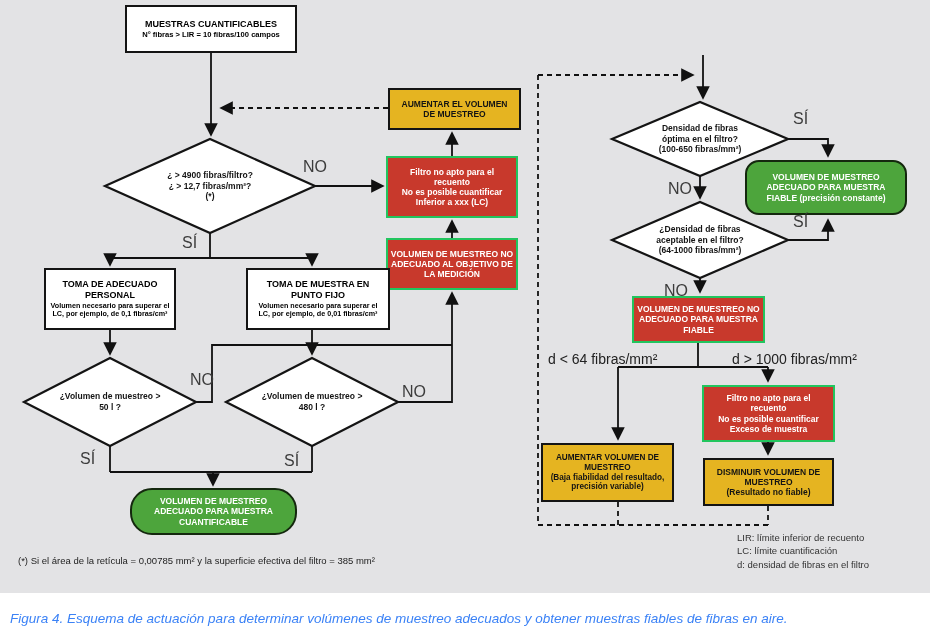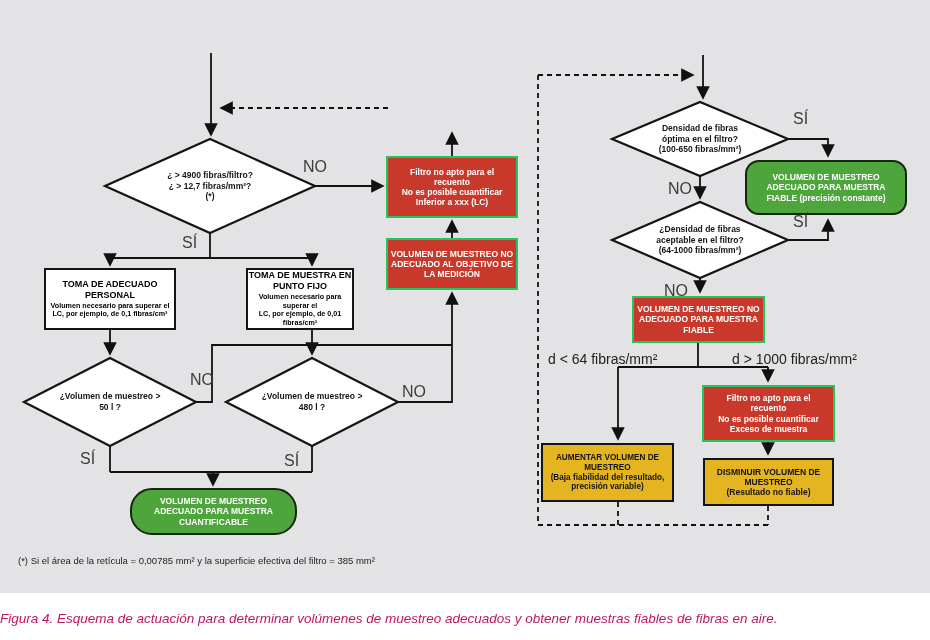--- a/index.html
+++ b/index.html
@@ -14,21 +14,21 @@
   .red-box{background:var(--c-red,#c8392c);border:2px solid #22c55e;color:#ffffff;font-weight:bold;font-size:8.5px;}
   .green-box{background:var(--c-green,#4da53c);border:2.5px solid #14280e;color:#ffffff;font-weight:bold;font-size:8.5px;}
   .t-title{font-weight:bold;font-size:9px;line-height:1.2;white-space:pre-line;}
   .t-sub{font-weight:bold;font-size:7.2px;line-height:1.2;white-space:pre-line;margin-top:1px;}
   .diamond-text{position:absolute;display:flex;align-items:center;justify-content:center;text-align:center;
         font-weight:bold;font-size:8.5px;line-height:1.25;white-space:pre-line;color:#141414;}
   .branch-label{position:absolute;font-size:16px;color:#3c3c3c;white-space:pre;}
   .d-label{position:absolute;font-size:14px;color:#222;white-space:pre;}
   #footnote{position:absolute;left:18px;top:555px;font-size:9.5px;color:#222;}
   #legend{position:absolute;left:737px;top:531px;font-size:9.5px;color:#333;line-height:1.4;white-space:pre-line;text-align:left;}
-  #caption{position:absolute;left:0;top:611px;width:915px;font-size:13.5px;font-style:italic;color:#be185d;}
+  #caption{position:absolute;left:10px;top:611px;width:915px;font-size:13.5px;font-style:italic;color:#3b82f6;}
 </style>
 </head>
 <body>
 
 <div id="stage">
   <div id="gray-area"></div>
 
   <svg id="lines" width="930" height="593" viewBox="0 0 930 593">
     <defs>
       <marker id="ah" viewBox="0 0 10 10" refX="8" refY="5" markerWidth="7.5" markerHeight="7.5" orient="auto-start-reverse">
@@ -67,21 +67,27 @@
     </g>
     <g fill="#ffffff" stroke="#141414" stroke-width="2.2">
       <polygon points="105,186 210,139 315,186 210,233"></polygon>
       <polygon points="24,402 110,358 196,402 110,446"></polygon>
       <polygon points="226,402 312,358 398,402 312,446"></polygon>
       <polygon points="612,139 700,102 788,139 700,176"></polygon>
       <polygon points="612,240 700,202 788,240 700,278"></polygon>
     </g>
   </svg>
 
+  <div class="node white-box" style="left:125px;top:5px;width:172px;height:48px;">
+    <div class="t-title">MUESTRAS CUANTIFICABLES</div>
+    <div class="t-sub" style="font-size:7.6px;">N° fibras &gt; LIR = 10 fibras/100 campos</div>
+  </div>
 
+  <div class="node yellow-box" style="left:388px;top:88px;width:133px;height:42px;">AUMENTAR EL VOLUMEN
+DE MUESTREO</div>
 
   <div class="diamond-text" style="left:118px;top:150px;width:184px;height:72px;">¿ &gt; 4900 fibras/filtro?
 ¿ &gt; 12,7 fibras/mm²?
 (*)</div>
 
   <div class="node red-box" style="left:386px;top:156px;width:132px;height:62px;">Filtro no apto para el
 recuento
 No es posible cuantificar
 Inferior a xxx (LC)</div>
 
@@ -89,21 +95,21 @@
 ADECUADO AL OBJETIVO DE
 LA MEDICIÓN</div>
 
   <div class="node white-box" style="left:44px;top:268px;width:132px;height:62px;">
     <div class="t-title">TOMA DE ADECUADO
 PERSONAL</div>
     <div class="t-sub">Volumen necesario para superar el
 LC, por ejemplo, de 0,1 fibras/cm³</div>
   </div>
 
-  <div class="node white-box" style="left:246px;top:268px;width:108px;height:62px;">
+  <div class="node white-box" style="left:246px;top:268px;width:144px;height:62px;">
     <div class="t-title">TOMA DE MUESTRA EN
 PUNTO FIJO</div>
     <div class="t-sub">Volumen necesario para superar el
 LC, por ejemplo, de 0,01 fibras/cm³</div>
   </div>
 
   <div class="diamond-text" style="left:32px;top:374px;width:156px;height:56px;">¿Volumen de muestreo &gt;
 50 l ?</div>
   <div class="diamond-text" style="left:234px;top:374px;width:156px;height:56px;">¿Volumen de muestreo &gt;
 480 l ?</div>
@@ -141,20 +147,23 @@
 
   <div class="node yellow-box" style="left:541px;top:443px;width:133px;height:59px;font-size:8.2px;">AUMENTAR VOLUMEN DE
 MUESTREO
 (Baja fiabilidad del resultado,
 precisión variable)</div>
 
   <div class="node yellow-box" style="left:703px;top:458px;width:131px;height:48px;">DISMINUIR VOLUMEN DE
 MUESTREO
 (Resultado no fiable)</div>
 
+  <div id="legend">LIR: límite inferior de recuento
+LC: límite cuantificación
+d: densidad de fibras en el filtro</div>
 
   <div class="branch-label" style="left:303px;top:158px;">NO</div>
   <div class="branch-label" style="left:182px;top:234px;">SÍ</div>
   <div class="branch-label" style="left:190px;top:371px;">NO</div>
   <div class="branch-label" style="left:80px;top:450px;">SÍ</div>
   <div class="branch-label" style="left:402px;top:383px;">NO</div>
   <div class="branch-label" style="left:284px;top:452px;">SÍ</div>
   <div class="branch-label" style="left:793px;top:110px;">SÍ</div>
   <div class="branch-label" style="left:668px;top:180px;">NO</div>
   <div class="branch-label" style="left:793px;top:213px;">SÍ</div>

